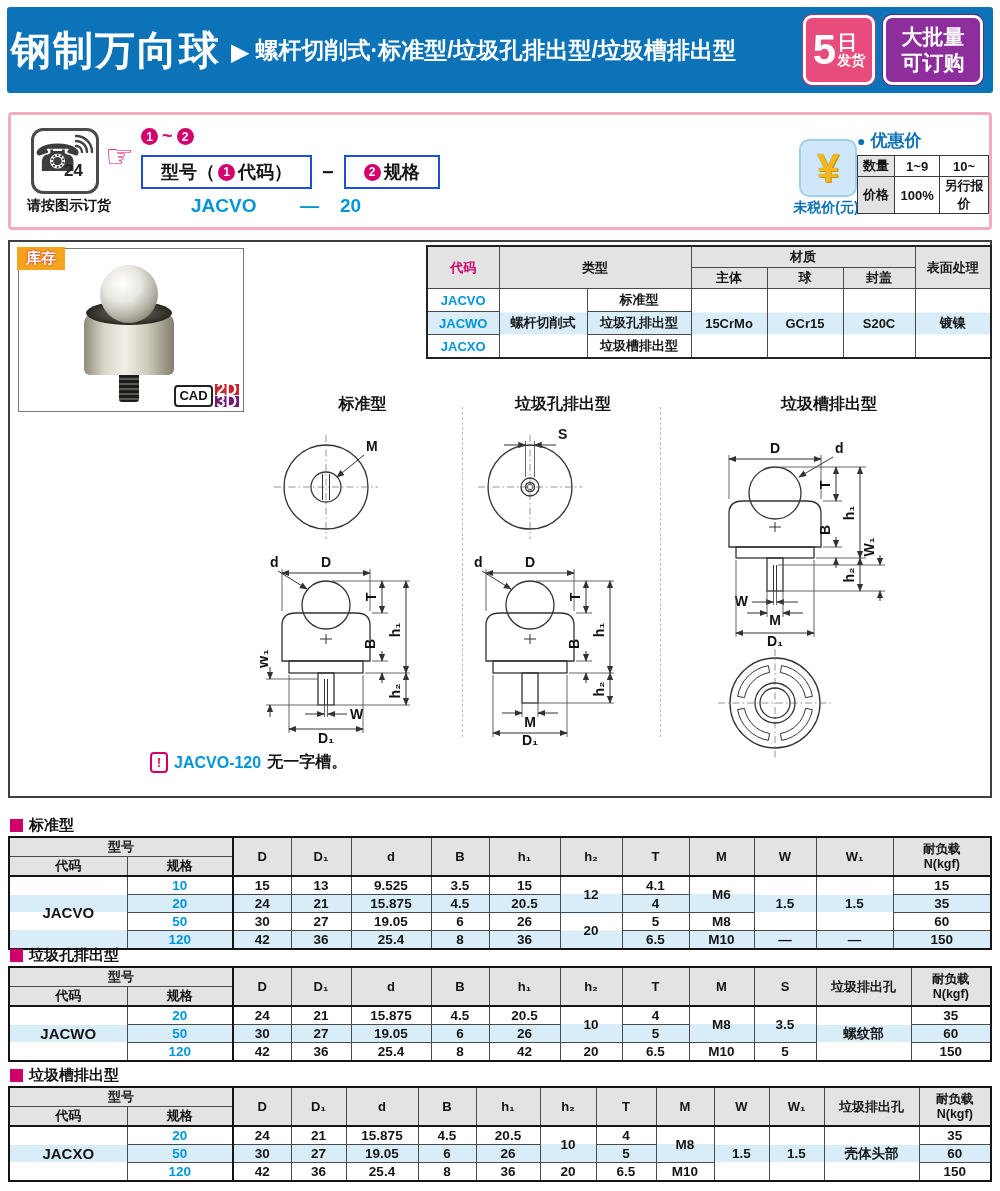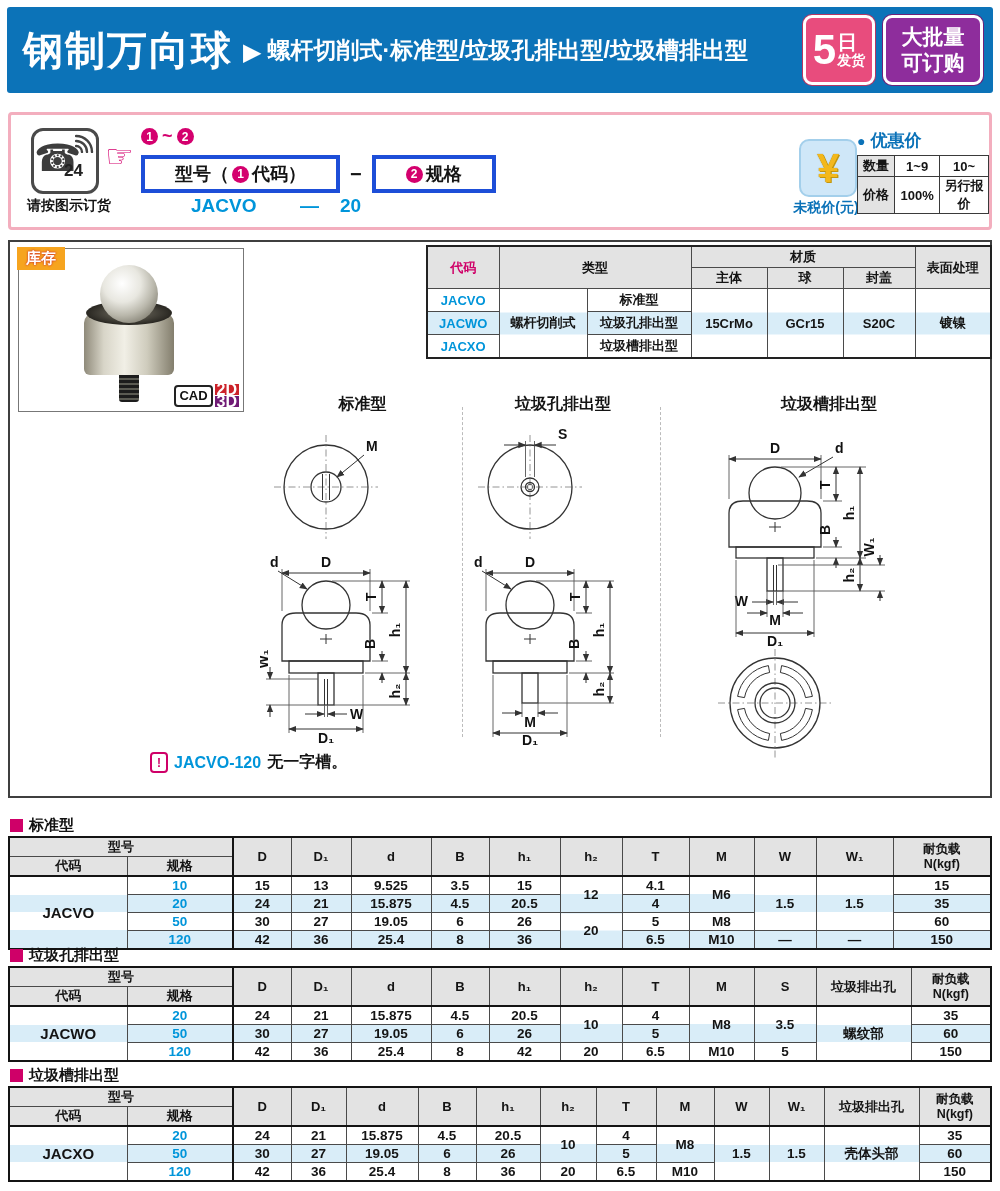--- a/index.html
+++ b/index.html
@@ -1,42 +1,42 @@
 <!DOCTYPE html>
 <html><head>
 <meta charset="utf-8">
 <style>
   html,body{margin:0;padding:0;background:#fff;}
   body{font-family:"Liberation Sans","DejaVu Sans",sans-serif;color:#141414;}
   .page{position:relative;width:1000px;height:1191px;background:#fff;overflow:hidden;}
   .ab{position:absolute;}
   
   .hdr{left:7px;top:7px;width:986px;height:86px;background:#0c73b8;border-radius:3px;display:flex;align-items:center;}
-  .hdr-title{color:#fff;font-weight:bold;font-size:40px;margin-left:16px;letter-spacing:2px;white-space:nowrap;}
+  .hdr-title{color:#fff;font-weight:bold;font-size:40px;margin-left:4px;letter-spacing:2px;white-space:nowrap;}
   .hdr-arrow{color:#fff;font-size:24px;margin:4px 6px 0 10px;}
   .hdr-sub{color:#fff;font-weight:bold;font-size:23px;white-space:nowrap;}
   .badges{margin-left:auto;margin-right:10px;display:flex;gap:8px;}
   .badge5{width:66px;height:64px;background:#e84c7d;border:3px solid #fff;border-radius:9px;box-shadow:0 0 0 1px #b53563;color:#fff;display:flex;align-items:center;justify-content:center;}
   .b5num{font-size:42px;font-weight:bold;line-height:1;}
   .b5col{display:flex;flex-direction:column;font-weight:bold;margin-left:1px;}
   .b5day{font-size:20px;line-height:1.1;}
   .b5txt{font-size:14px;line-height:1.1;}
   .badgeB{width:94px;height:64px;background:#8e2d9c;border:3px solid #fff;border-radius:9px;box-shadow:0 0 0 1px #6e2079;color:#fff;font-weight:bold;font-size:21px;display:flex;flex-direction:column;align-items:center;justify-content:center;line-height:1.25;}
   
   .order{left:8px;top:112px;width:978px;height:112px;border:3px solid #f3aebe;border-radius:4px;background:#fff;}
   .phonebox{left:20px;top:13px;width:62px;height:60px;border:3px solid #4a4a4a;border-radius:12px;}
   .phoneglyph{left:0px;top:8px;font-size:38px;color:#3d3d3d;line-height:1;}
   .phone24{left:30px;top:30px;font-size:17px;font-weight:800;color:#222;}
   .ordercap{left:2px;top:82px;width:112px;text-align:center;font-weight:bold;font-size:14px;}
   .hand{left:94px;top:22px;font-size:32px;color:#d4006e;}
   .circ{display:inline-flex;width:17px;height:17px;border-radius:50%;background:#d4006e;color:#fff;font-size:12px;font-weight:bold;align-items:center;justify-content:center;flex:none;}
   .steps{left:130px;top:11px;display:flex;align-items:center;gap:3px;font-size:18px;font-weight:bold;}
   .tilde{color:#d4006e;margin:0 1px;}
   .boxesrow{left:130px;top:40px;display:flex;align-items:center;font-size:18px;font-weight:bold;}
-  .obox{border:4px solid #1d4ed8;padding:3px 30px;display:inline-flex;align-items:center;gap:3px;background:#fff;}
+  .obox{border:2px solid #1d4ed8;padding:3px 18px;display:inline-flex;align-items:center;gap:3px;background:#fff;}
   .odash{margin:0 10px;font-size:20px;}
   .bluetxt{color:#0095da;}
   .ex{font-size:19px;font-weight:bold;color:#0095da;}
   
   .yenbox{left:788px;top:24px;width:54px;height:54px;background:#cfe7f8;border:2px solid #a3cfeb;border-radius:10px;display:flex;align-items:center;justify-content:center;}
   .yen{font-size:40px;font-weight:bold;color:#f3b81c;text-shadow:0 0 1px #8a6d00,1px 1px 0 #c79a12;}
   .pricecap{left:764px;top:84px;width:102px;text-align:center;color:#0b72b8;font-weight:bold;font-size:14px;}
   .ptitle{left:846px;top:14px;display:flex;align-items:center;gap:5px;color:#0b72b8;font-weight:bold;font-size:17px;}
   .pbullet{font-size:14px;}
   table.pmini{border-collapse:collapse;}

